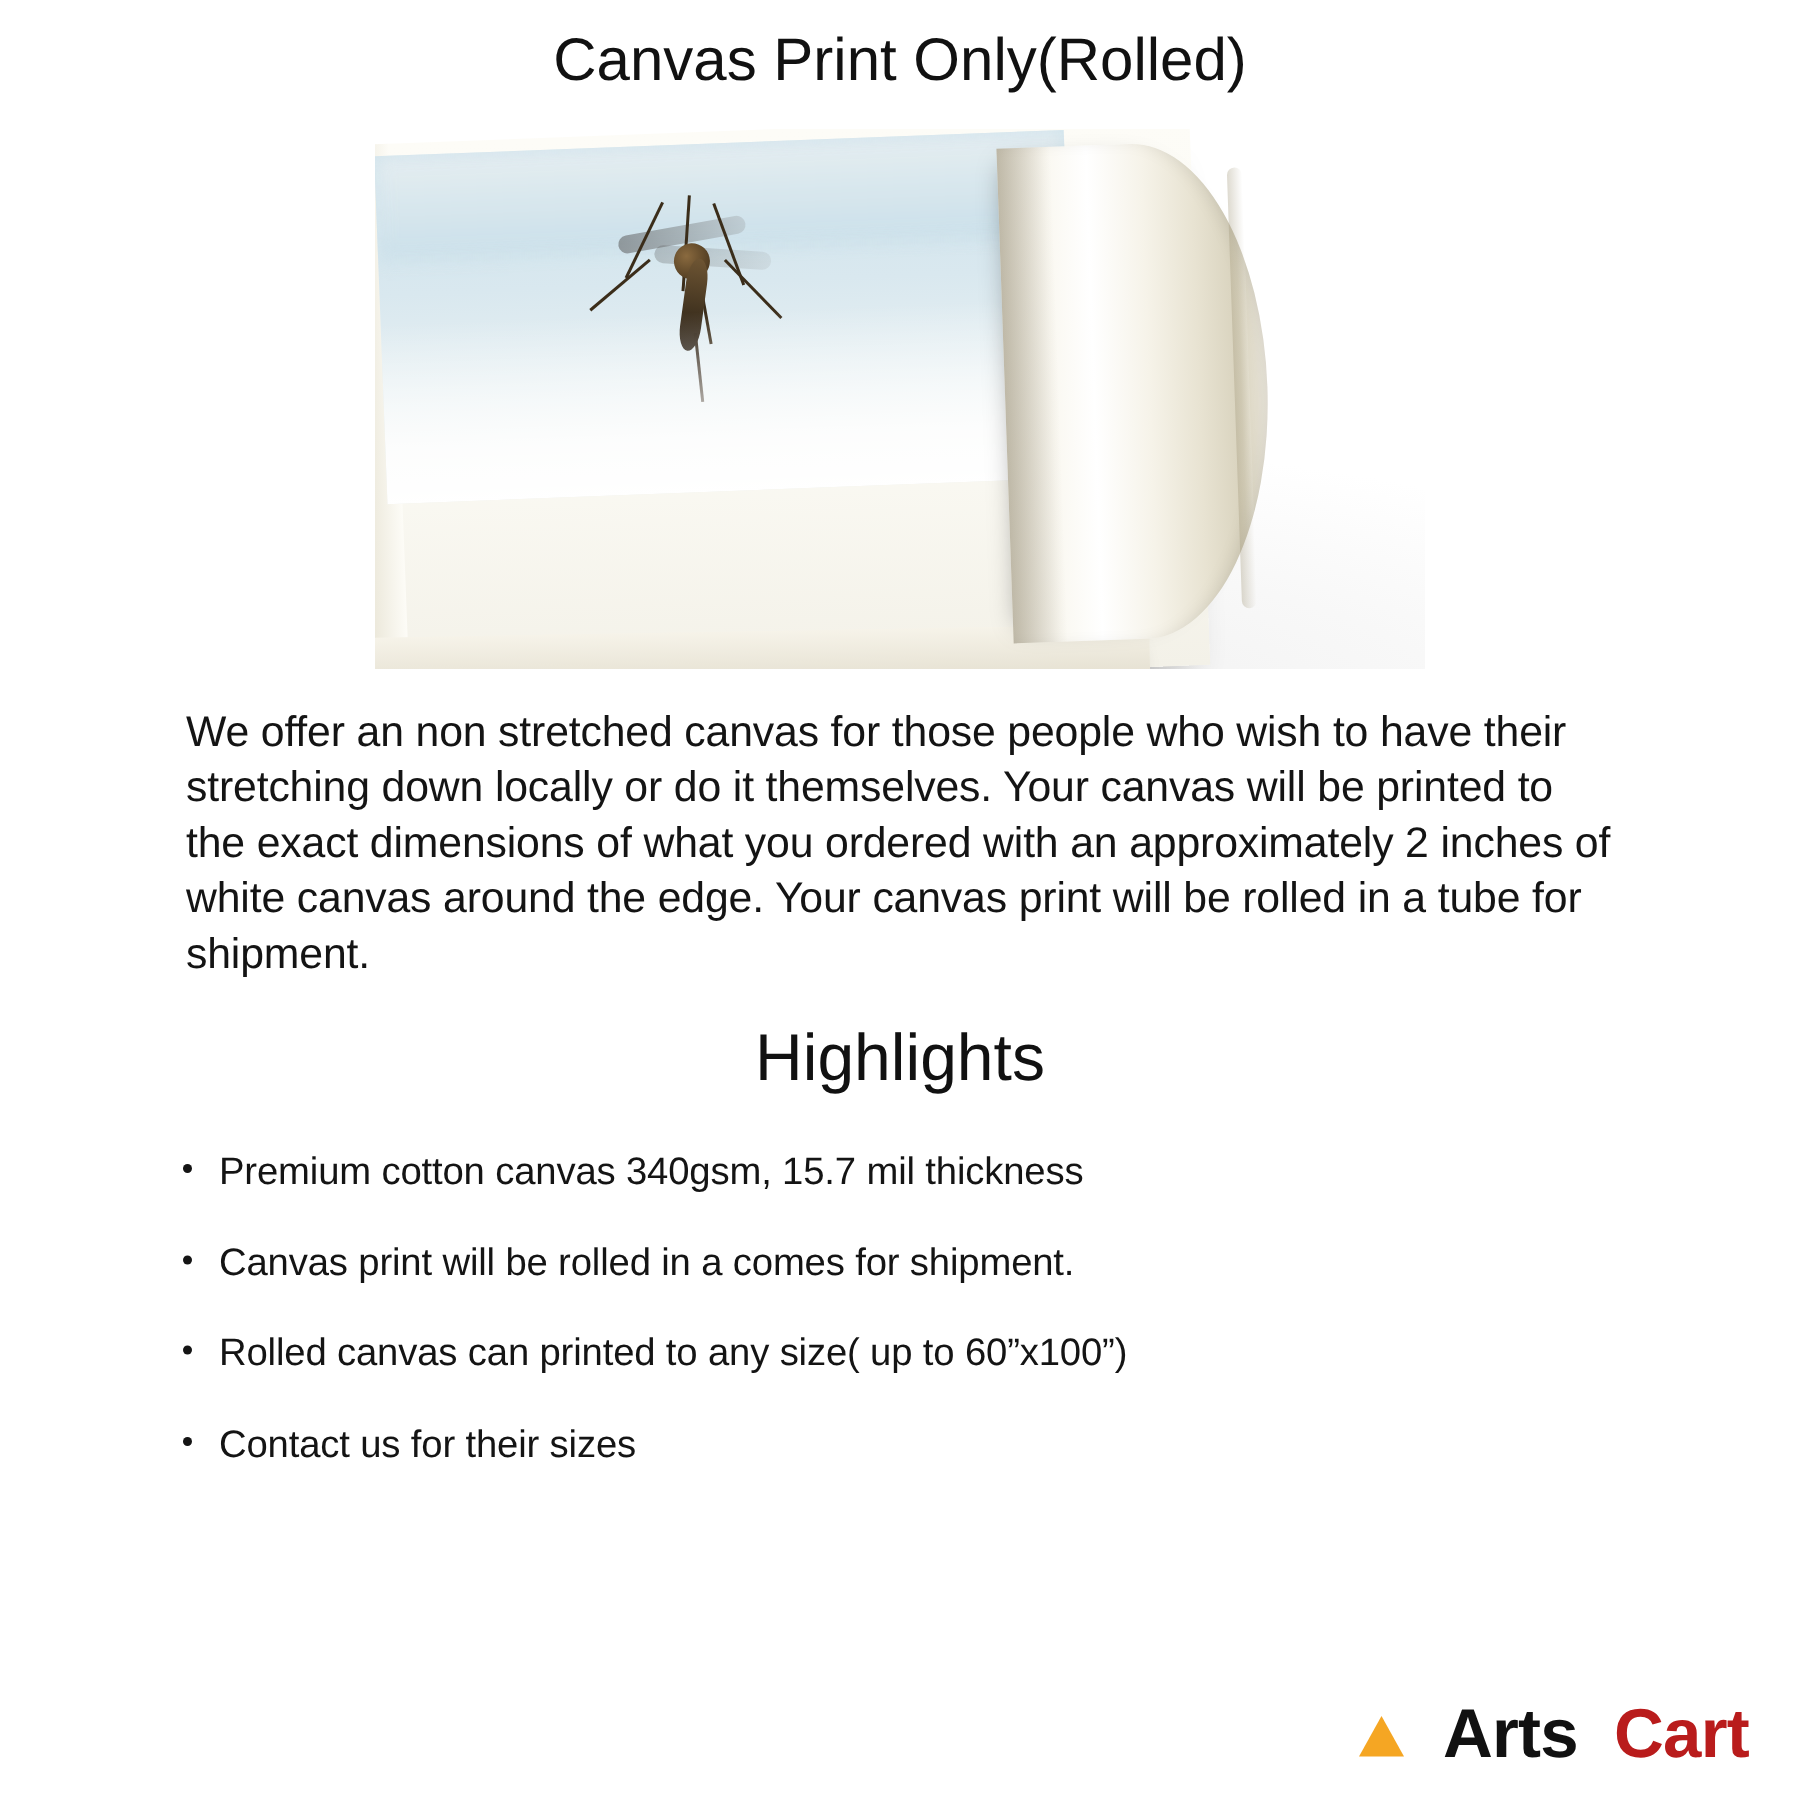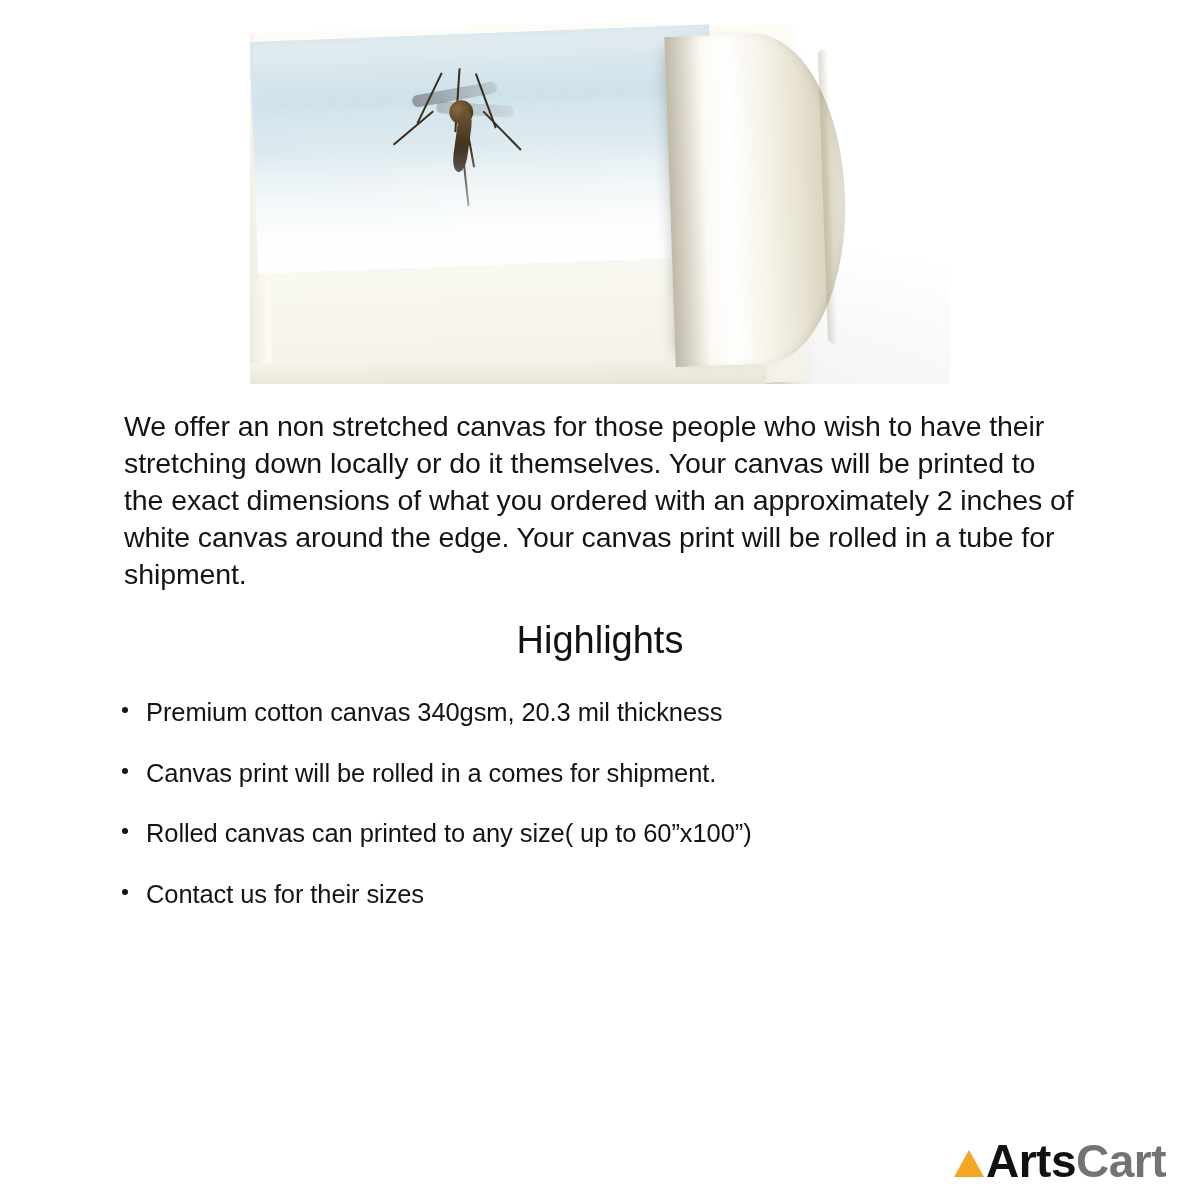--- a/index.html
+++ b/index.html
@@ -194,21 +194,21 @@
     font-size: 28.5px;
     line-height: 1.30;
     color: #141414;
     text-align: left;
     letter-spacing: -0.1px;
   }
 
   
   .highlights-title {
     text-align: center;
-    font-size: 38px;
+    font-size: 44px;
     font-weight: 400;
     color: #111111;
     margin: 26px 0 0 0;
   }
 
   
   .bullets {
     list-style: none;
     margin: 34px 0 0 0;
     padding: 0 0 0 122px;
@@ -238,39 +238,41 @@
   
   .logo {
     position: absolute;
     right: 34px;
     bottom: 36px;
     display: flex;
     align-items: center;
     font-size: 46px;
     font-weight: bold;
     letter-spacing: -0.5px;
+    gap: 24px;
   }
   .logo .mark {
     width: 0;
     height: 0;
     border-left: 15px solid transparent;
     border-right: 15px solid transparent;
     border-bottom: 27px solid #f5a623;
     margin-right: 2px;
     position: relative;
     top: 2px;
   }
   .logo .arts { color: #111111; }
-  .logo .cart { color: #737373; }
+  .logo .cart { color: #b91c1c; }
 </style>
 </head>
 <body>
 
 <div class="page">
 
+  <h1 class="title">Canvas Print Only(Rolled)</h1>
 
   <div class="hero-wrap">
     <div class="hero">
       <div class="bg"></div>
 
       <div class="sheet">
         <div class="left-fold"></div>
         <div class="print-area">
           <div class="blur-top"></div>
           <div class="subject">
@@ -298,21 +300,21 @@
     </div>
   </div>
 
   <p class="body-copy">We offer an non stretched canvas for those people who wish to have their stretching down locally or do it themselves. Your canvas will be printed to the exact dimensions of what you ordered with an approximately 2 inches of white canvas around the edge. Your canvas print will be rolled in a tube for shipment.</p>
 
   <h2 class="highlights-title">Highlights</h2>
 
   <ul class="bullets">
     <li>
       <span class="dot"></span>
-      <span>Premium cotton canvas 340gsm, 20.3 mil thickness</span>
+      <span>Premium cotton canvas 340gsm, 15.7 mil thickness</span>
     </li>
     <li>
       <span class="dot"></span>
       <span>Canvas print will be rolled in a comes for shipment.</span>
     </li>
     <li>
       <span class="dot"></span>
       <span>Rolled canvas can printed to any size( up to 60”x100”)</span>
     </li>
     <li>

